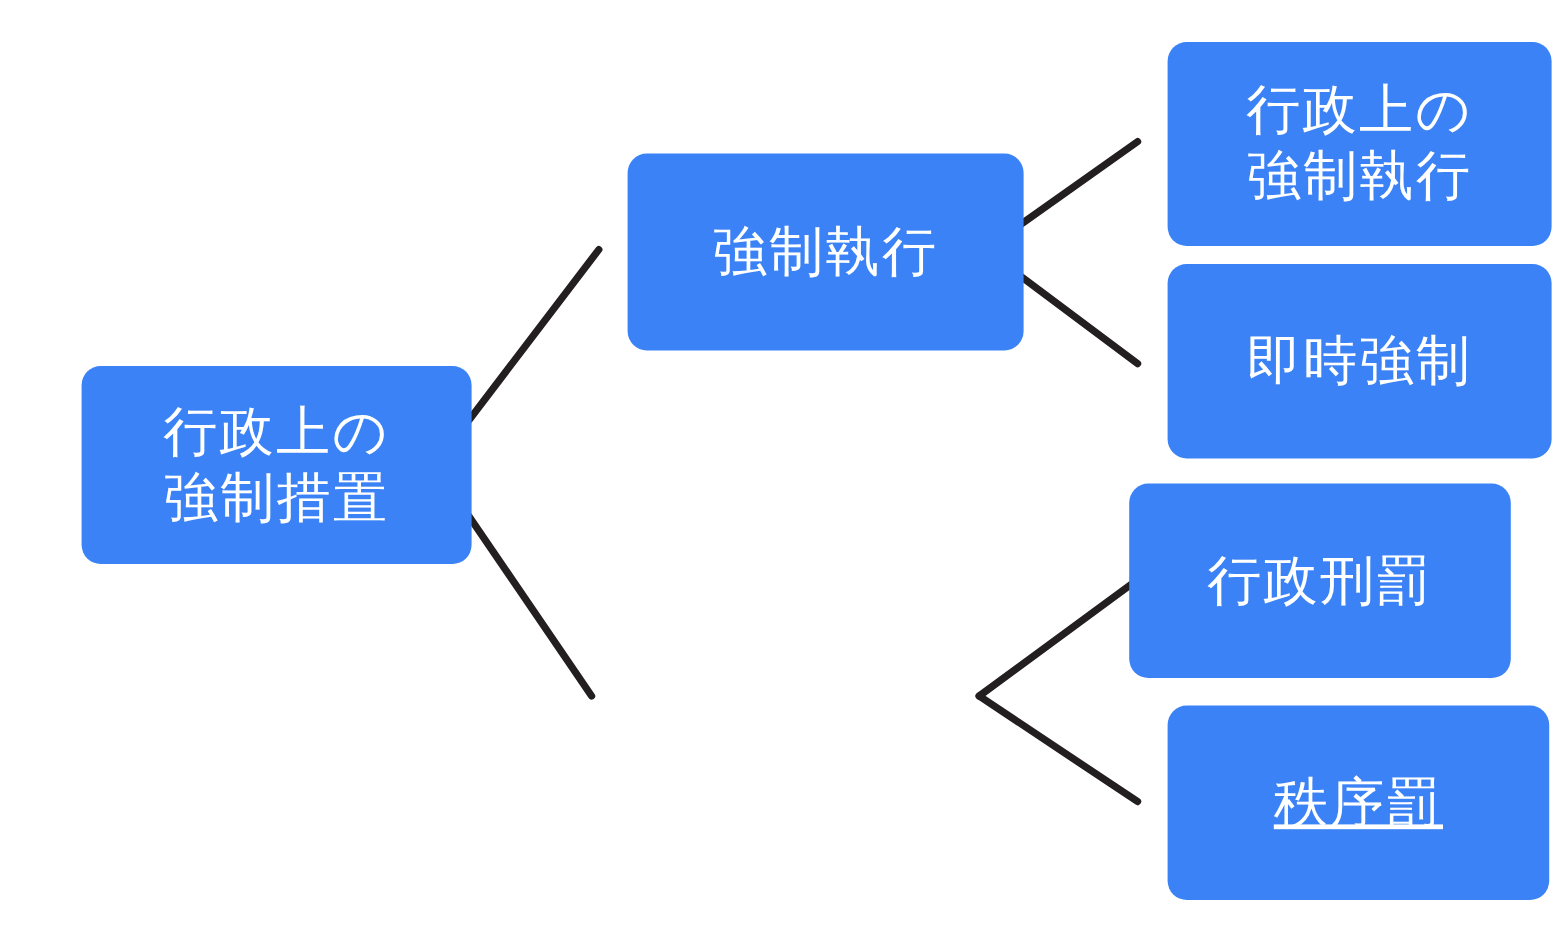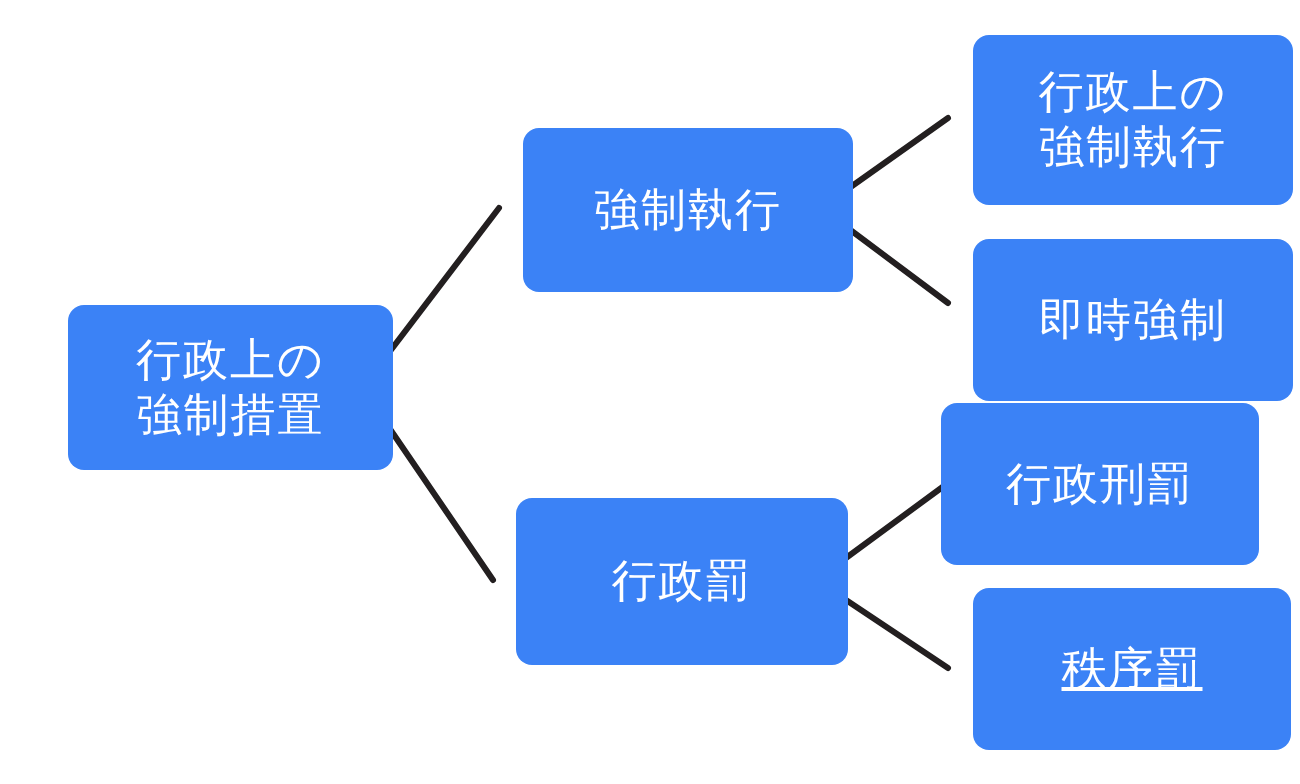--- a/index.html
+++ b/index.html
@@ -43,21 +43,21 @@
     letter-spacing: 2px;
     white-space: pre-line;
     box-sizing: border-box;
     margin-left: 28px;
   }
   
   .node-root            { left: 40px;  top: 305px; width: 325px; height: 165px; }
   .node-gyousei-kyousei { left: 495px; top: 128px; width: 330px; height: 164px; }
   .node-gyousei-batsu   { left: 488px; top: 498px; width: 332px; height: 167px; }
   .node-kyousei-shikkou { left: 945px; top: 35px;  width: 320px; height: 170px; }
-  .node-sokuji-kyousei  { left: 945px; top: 239px; width: 320px; height: 162px; }
+  .node-sokuji-kyousei  { left: 945px; top: 220px; width: 320px; height: 162px; }
   .node-gyousei-keibatsu{ left: 913px; top: 403px; width: 318px; height: 162px; }
   .node-chitsujo-batsu  { left: 945px; top: 588px; width: 318px; height: 162px; text-decoration: underline; }
 </style>
 </head>
 <body>
 
 <div class="canvas">
 
   <svg class="edges-svg" viewBox="0 0 1300 784" xmlns="http://www.w3.org/2000/svg" aria-hidden="true">
     <line x1="362" y1="388" x2="499" y2="208"></line>
@@ -66,21 +66,20 @@
     <line x1="821" y1="208" x2="948" y2="303"></line>
     <line x1="816" y1="580" x2="948" y2="483"></line>
     <line x1="816" y1="580" x2="948" y2="668"></line>
   </svg>
 
   <div class="node node-root">行政上の
 強制措置</div>
 
   <div class="node node-gyousei-kyousei">強制執行</div>
 
-  <div class="node node-gyousei-batsu">行政罰</div>
 
   <div class="node node-kyousei-shikkou">行政上の
 強制執行</div>
 
   <div class="node node-sokuji-kyousei">即時強制</div>
 
   <div class="node node-gyousei-keibatsu">行政刑罰</div>
 
   <div class="node node-chitsujo-batsu">秩序罰</div>
 

